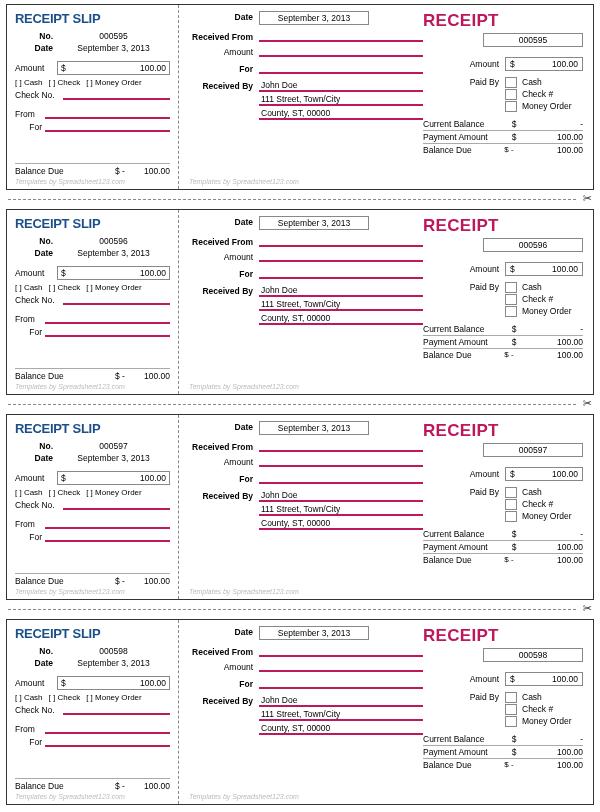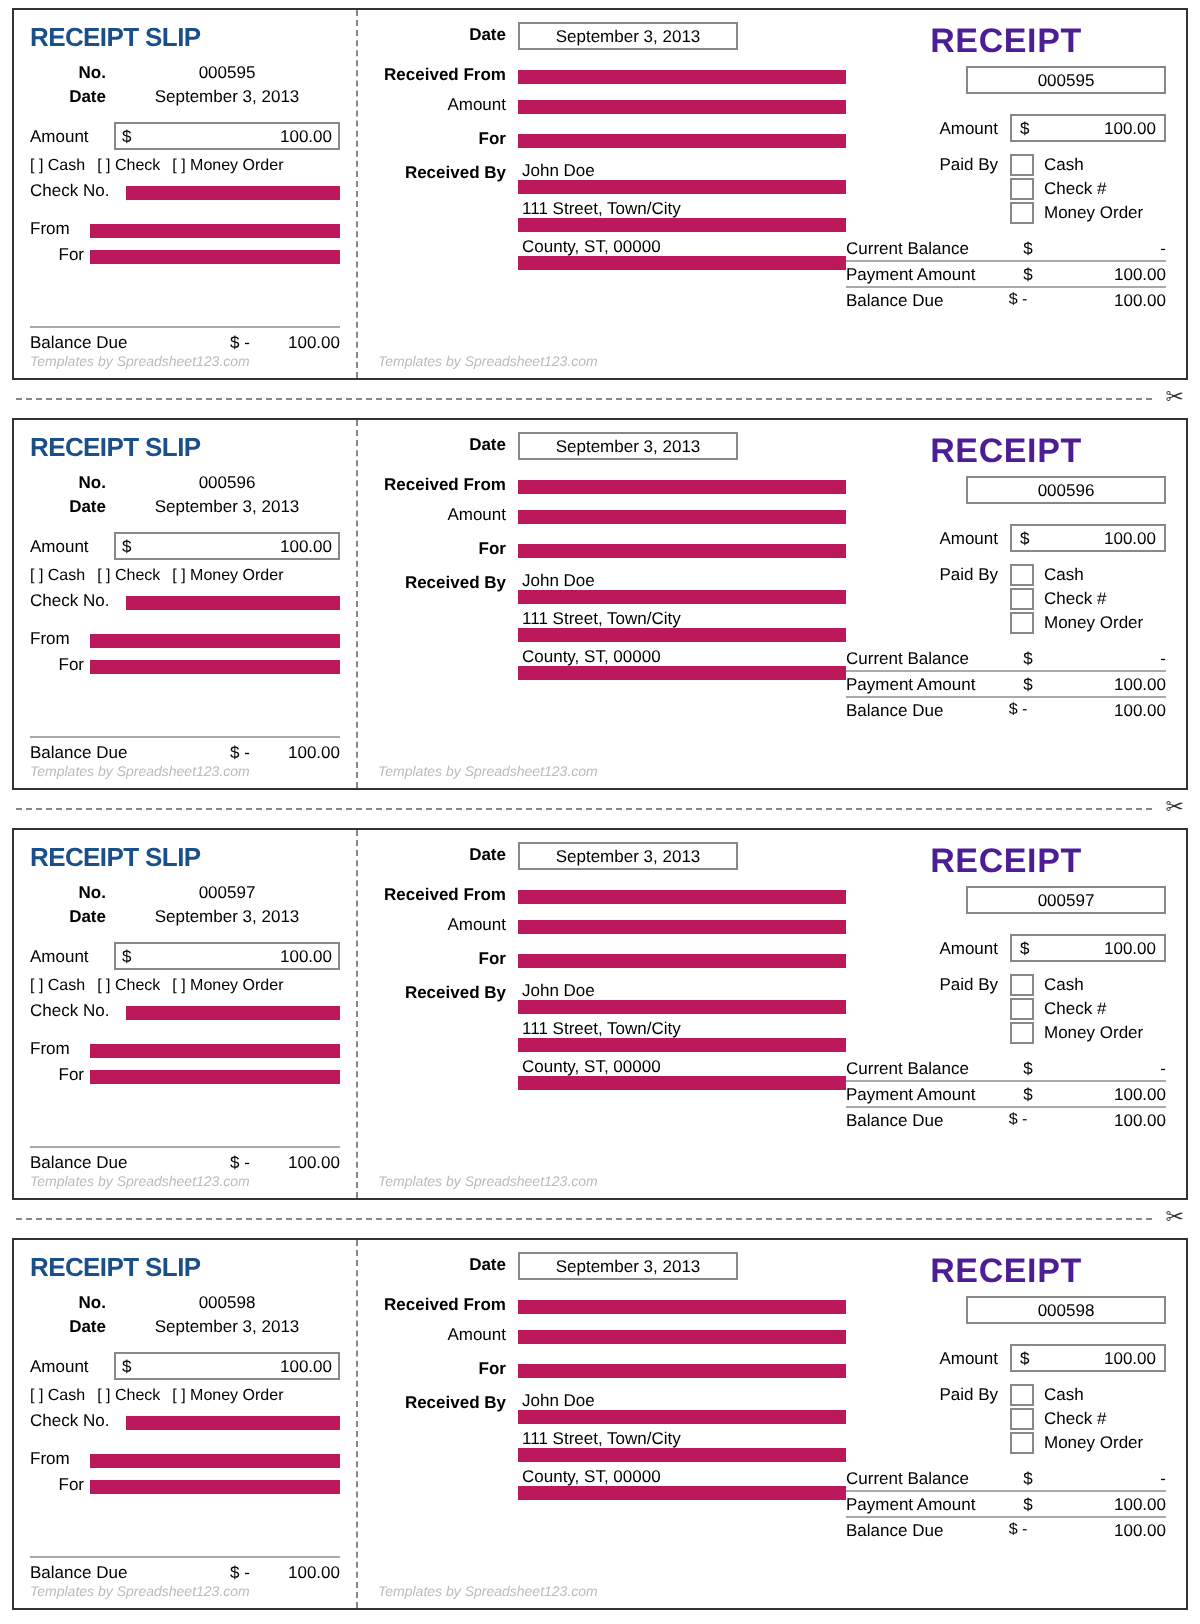--- a/index.html
+++ b/index.html
@@ -31,35 +31,35 @@
     flex-direction: column;
   }
   .slip-title {
     color: #1b4f8a;
     font-weight: bold;
     font-size: 13px;
     letter-spacing: -0.3px;
     margin-bottom: 5px;
   }
   .main-title {
-    color: #4c1d95;
+    color: #be185d;
     font-weight: bold;
     font-size: 17px;
     letter-spacing: 0.3px;
-    text-align: center;
+    text-align: left;
     margin-bottom: 2px;
   }
   .row { display: flex; align-items: center; margin-bottom: 2px; }
   .lbl { font-weight: bold; }
   .slip .lbl-col { width: 42px; text-align: right; padding-right: 4px; }
   .slip .val-col { flex: 1; text-align: center; }
   .boxed { border: 1px solid #888; padding: 1px 3px; display: flex; }
   .boxed .cur { width: 12px; }
   .boxed .num { flex: 1; text-align: right; }
-  .underline { border-bottom: 7px solid #be185d; flex: 1; min-height: 11px; }
+  .underline { border-bottom: 2px solid #be185d; flex: 1; min-height: 11px; }
   .slip-section { margin-top: 6px; }
   .payline { display: flex; gap: 6px; font-size: 8px; margin-top: 3px; }
   .slip-bottom { margin-top: auto; }
   .balance-row { display: flex; justify-content: space-between; border-top: 1px solid #aaa; padding-top: 2px; margin-top: 2px; }
   .balance-row .amt { display: flex; width: 55px; }
   .balance-row .amt .c { width: 20px; }
   .balance-row .amt .v { flex: 1; text-align: right; }
   .footer-txt { color: #bbb; font-size: 7px; margin-top: 2px; font-style: italic; }
 
   .main-top { display: flex; }

